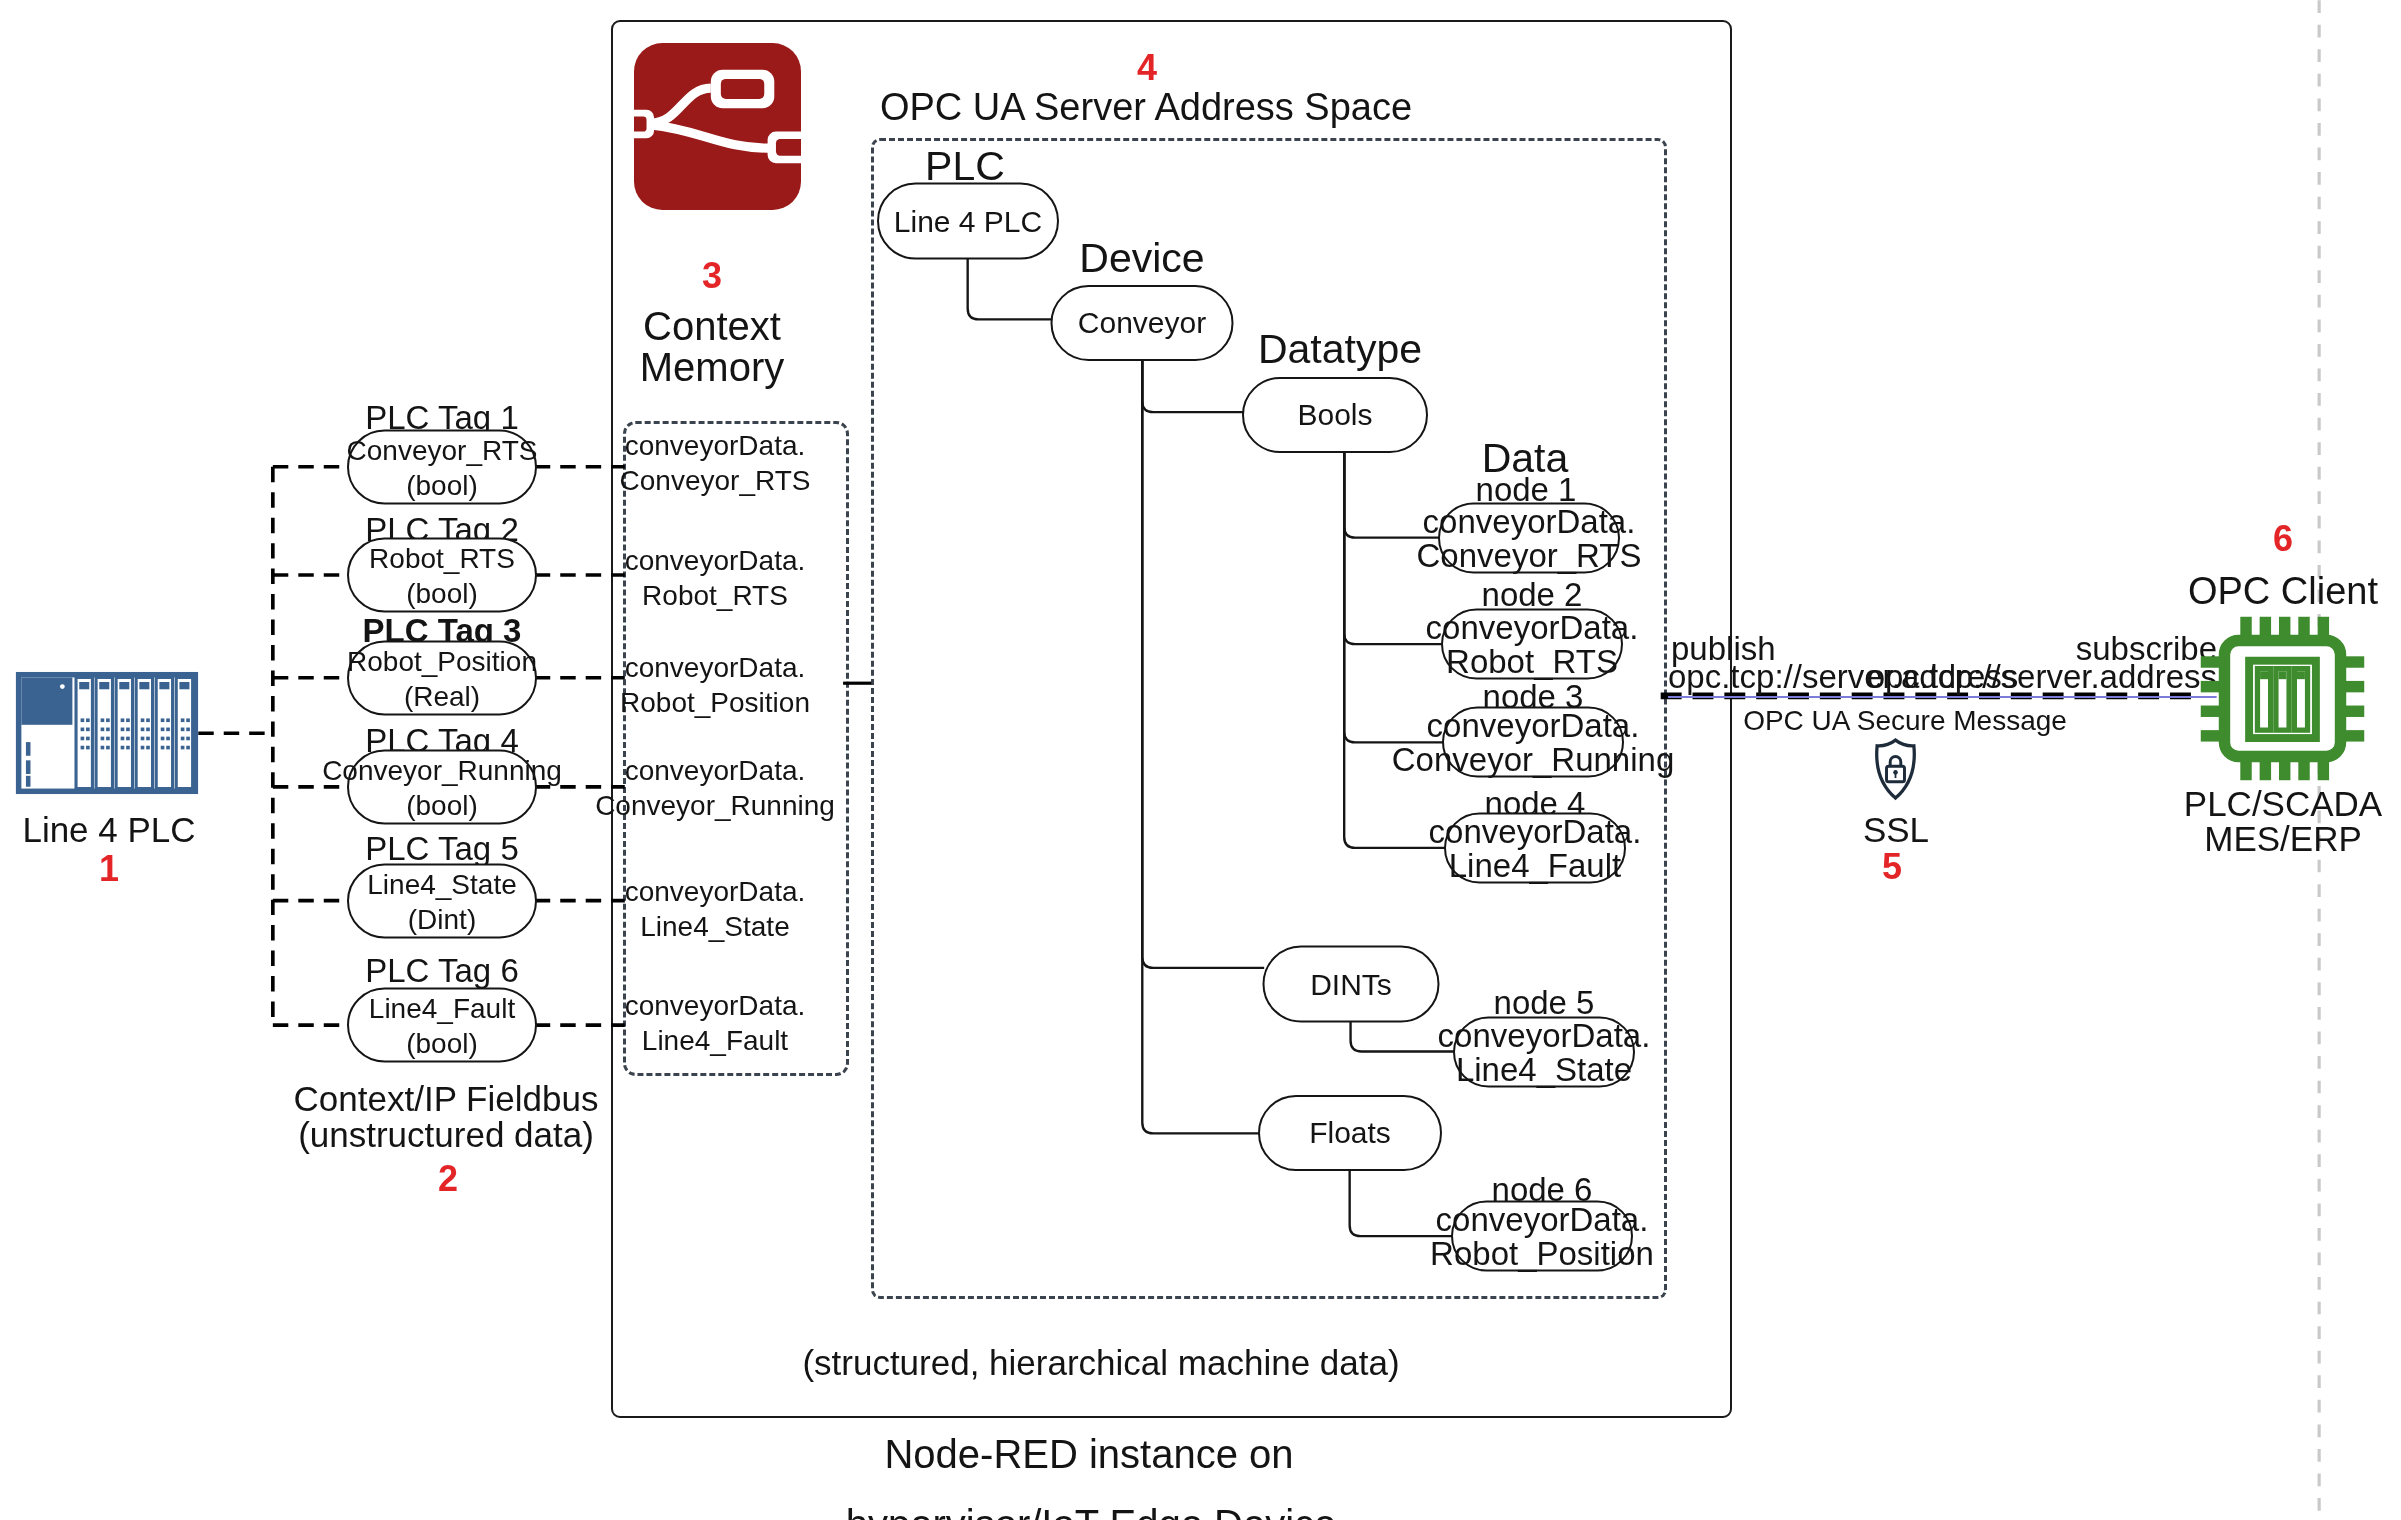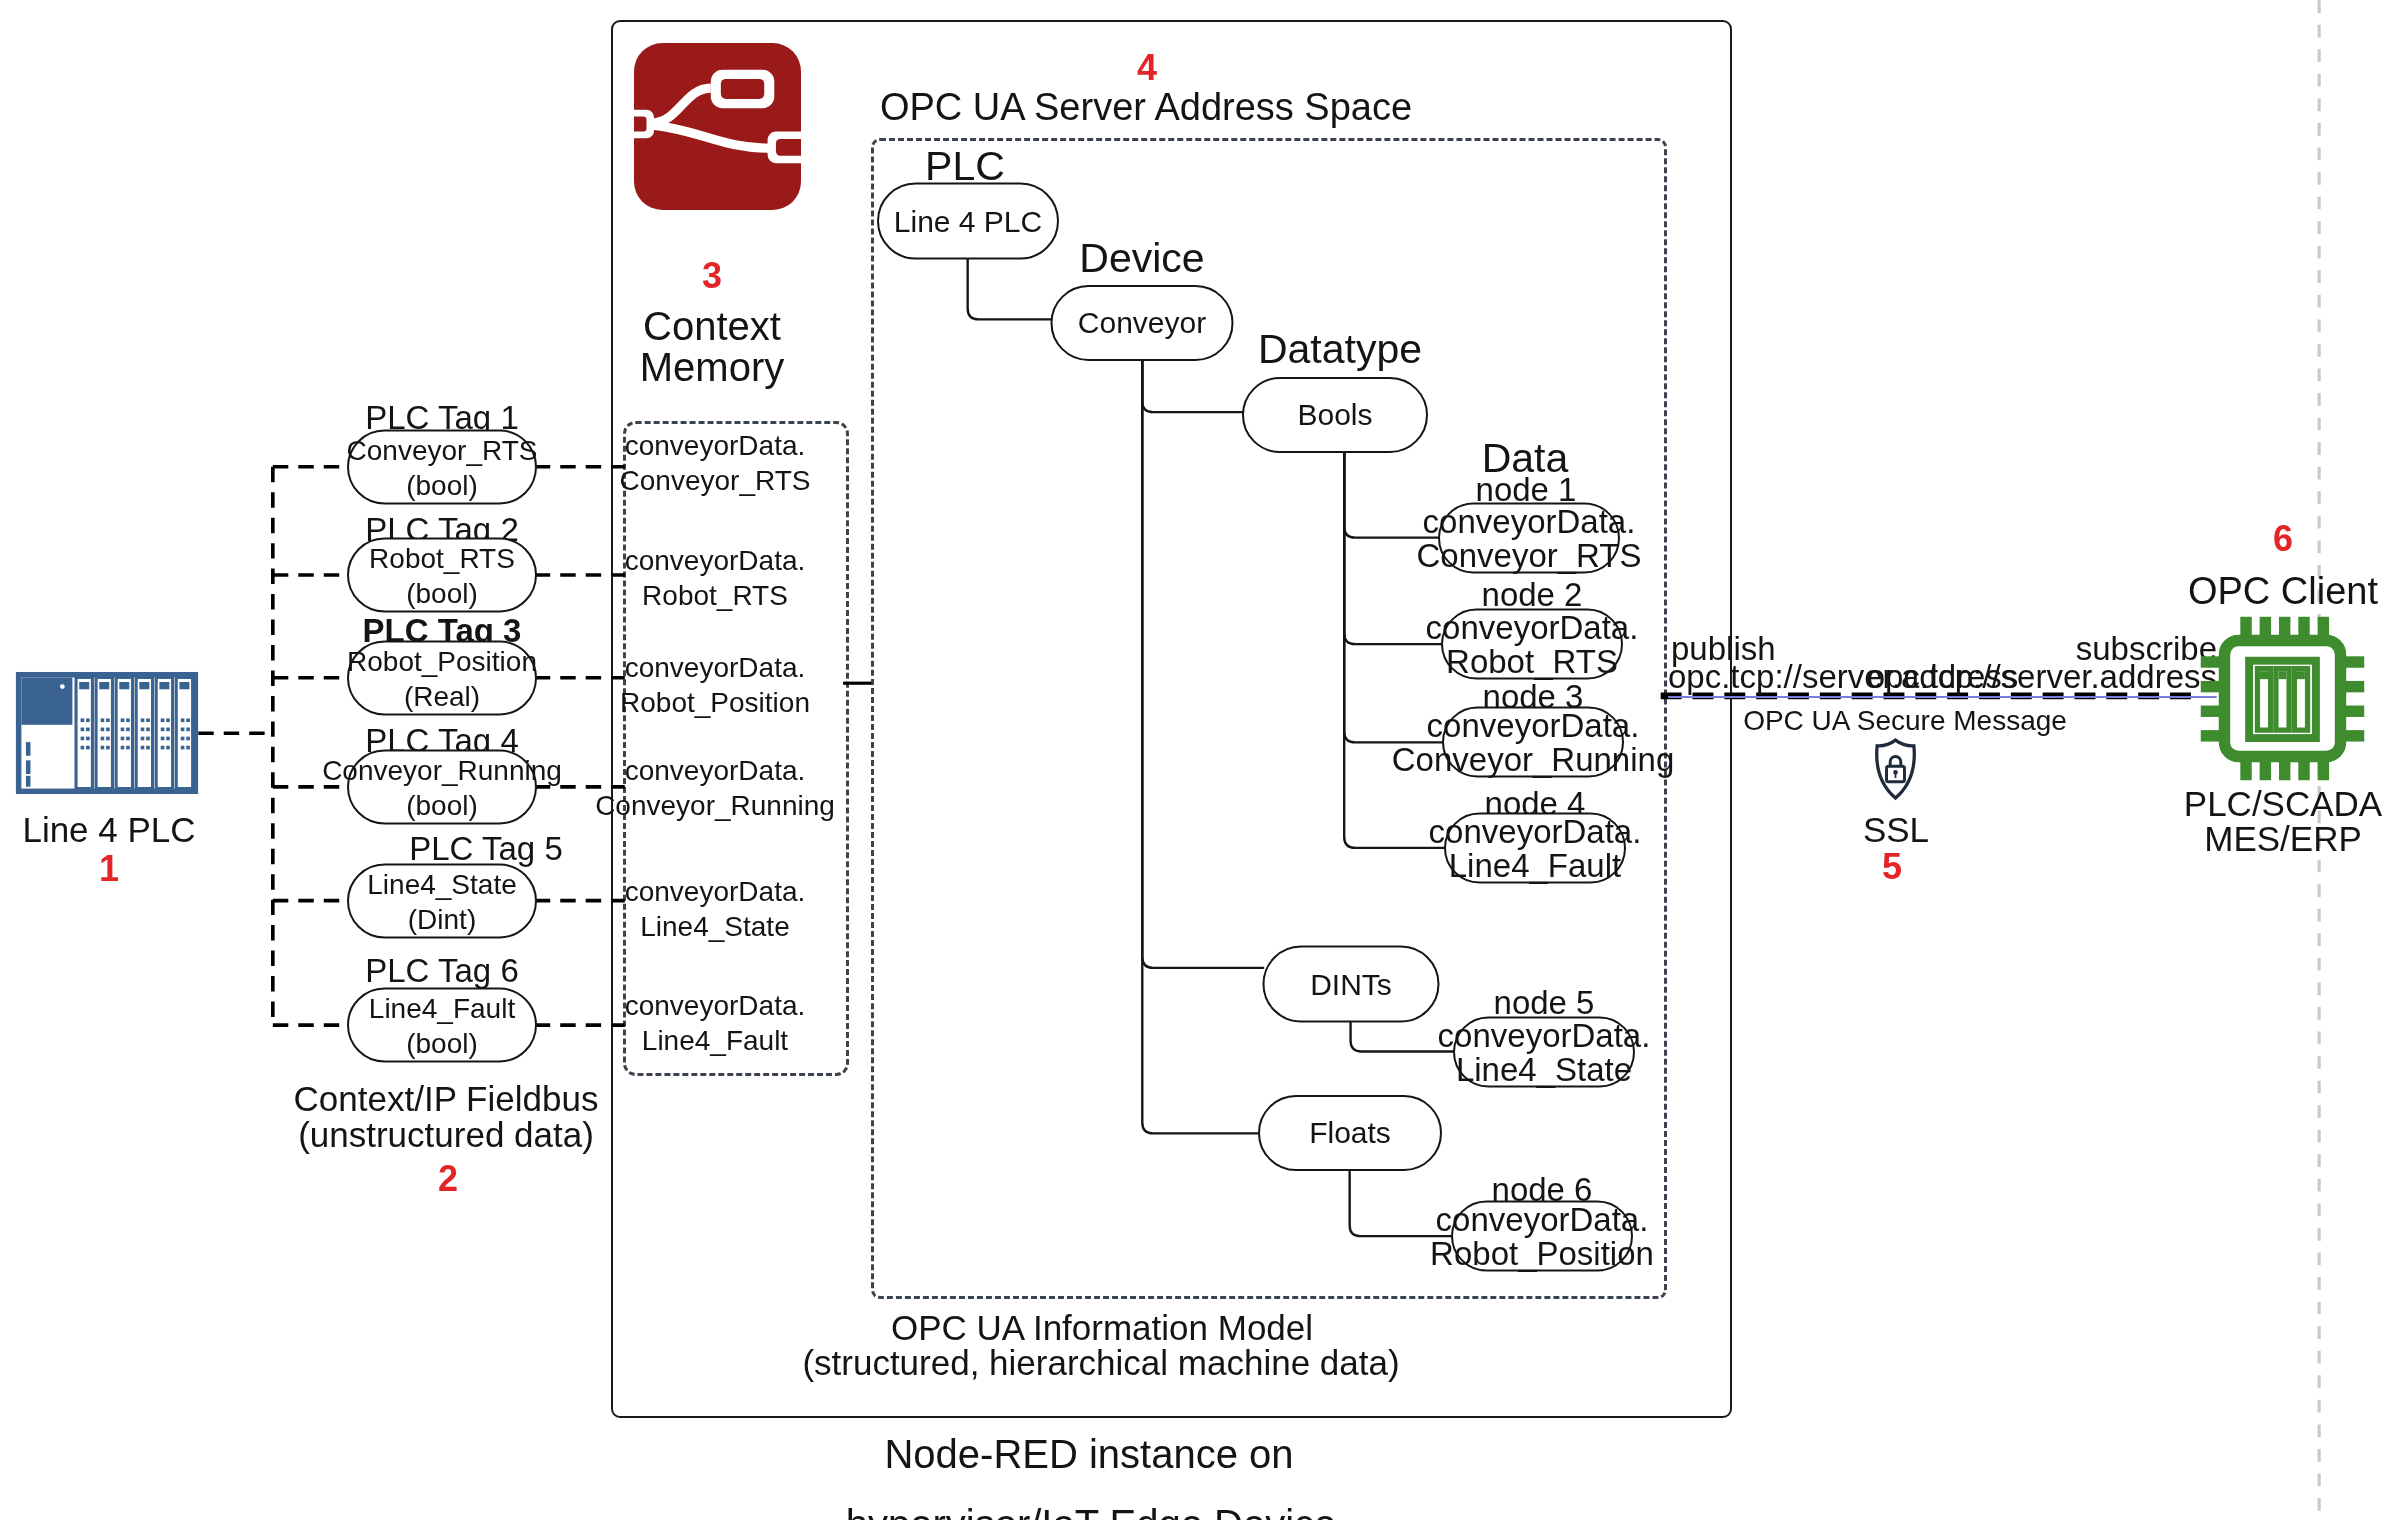--- a/index.html
+++ b/index.html
@@ -175,21 +175,21 @@
   <div class="pos ctr t30" style="left:442px; top:631px;font-weight:bold;">PLC Tag 3</div>
   <div class="stadium t31" style="left:442px; top:678px; width:186px; height:71px;">
     <span>Robot_Position</span>
     <span>(Real)</span>
   </div>
   <div class="pos ctr t30" style="left:442px; top:741px;">PLC Tag 4</div>
   <div class="stadium t31" style="left:442px; top:787px; width:186px; height:71px;">
     <span>Conveyor_Running</span>
     <span>(bool)</span>
   </div>
-  <div class="pos ctr t30" style="left:442px; top:849px;margin-left:44px;">PLC Tag 5</div>
+  <div class="pos ctr t30" style="left:442px; top:849px;">PLC Tag 5</div>
   <div class="stadium t31" style="left:442px; top:901px; width:186px; height:71px;">
     <span>Line4_State</span>
     <span>(Dint)</span>
   </div>
   <div class="pos ctr t30" style="left:442px; top:971px;">PLC Tag 6</div>
   <div class="stadium t31" style="left:442px; top:1025px; width:186px; height:71px;">
     <span>Line4_Fault</span>
     <span>(bool)</span>
   </div>
 
@@ -295,21 +295,20 @@
   <div class="stadium t30" style="left:1544px; top:1052px; width:178px; height:67px;">
     <span>conveyorData.</span>
     <span>Line4_State</span>
   </div>
   <div class="pos ctr t30" style="left:1542px; top:1190px;">node 6</div>
   <div class="stadium t30" style="left:1542px; top:1236px; width:178px; height:67px;">
     <span>conveyorData.</span>
     <span>Robot_Position</span>
   </div>
 
-  <div class="pos ctr t38" style="left:1102px; top:1328px;">OPC UA Information Model</div>
   <div class="pos ctr t38" style="left:1101px; top:1363px;">(structured, hierarchical machine data)</div>
 
   <div class="pos ctr t44" style="left:1089px; top:1454px;">Node-RED instance on</div>
   <div class="pos ctr t44" style="left:1091px; top:1495px;margin-top:29px;">hypervisor/IoT Edge Device</div>
 
   <div class="pos lanchor t30" style="left:1671px; top:649px;">publish</div>
   <div class="pos lanchor t30" style="left:1668px; top:677px;"><span class="url">opc.tcp://server.address</span></div>
   <div class="pos ranchor t30" style="left:2217px; top:649px;">subscribe</div>
   <div class="pos ranchor t30" style="left:2217px; top:677px;"><span class="url">opc.tcp://server.address</span></div>
 

